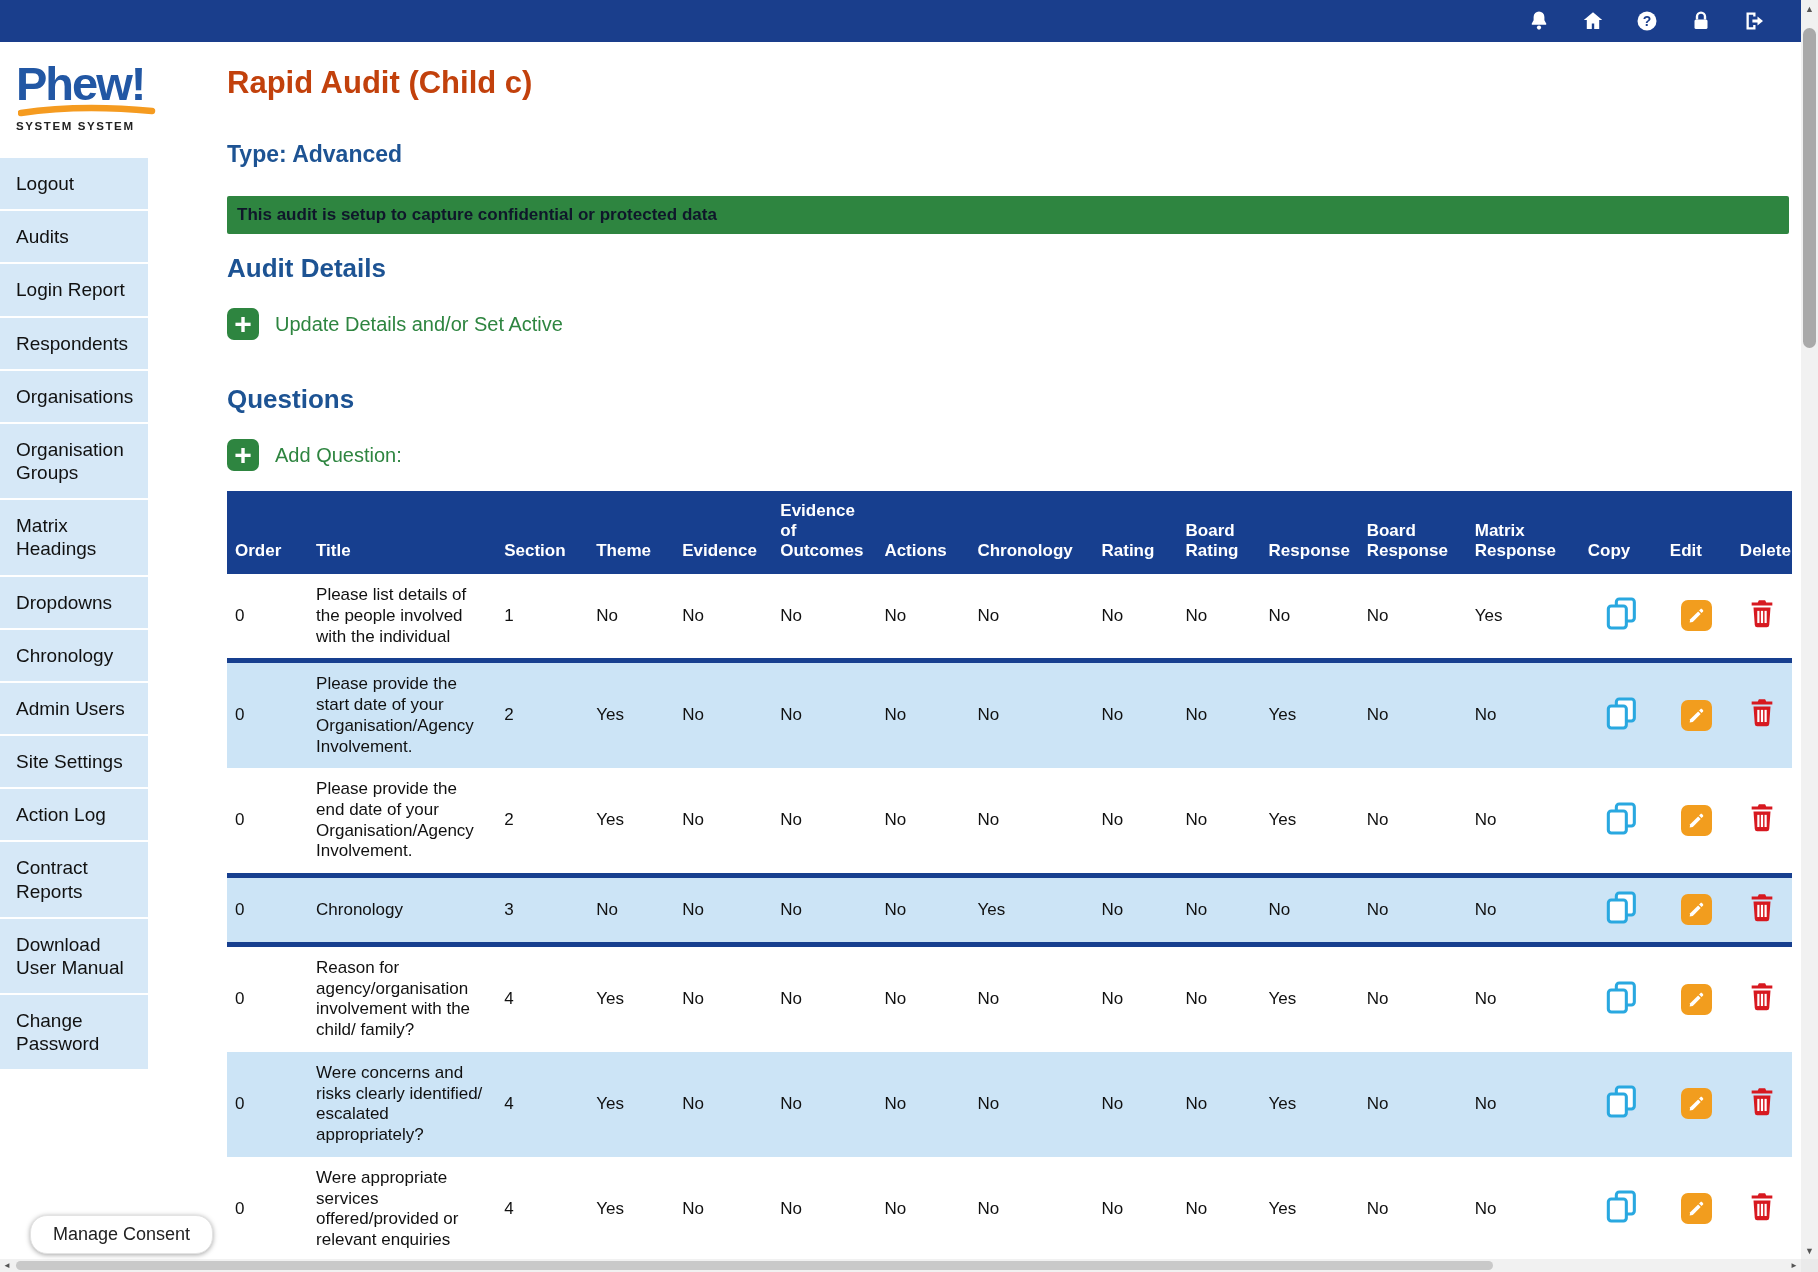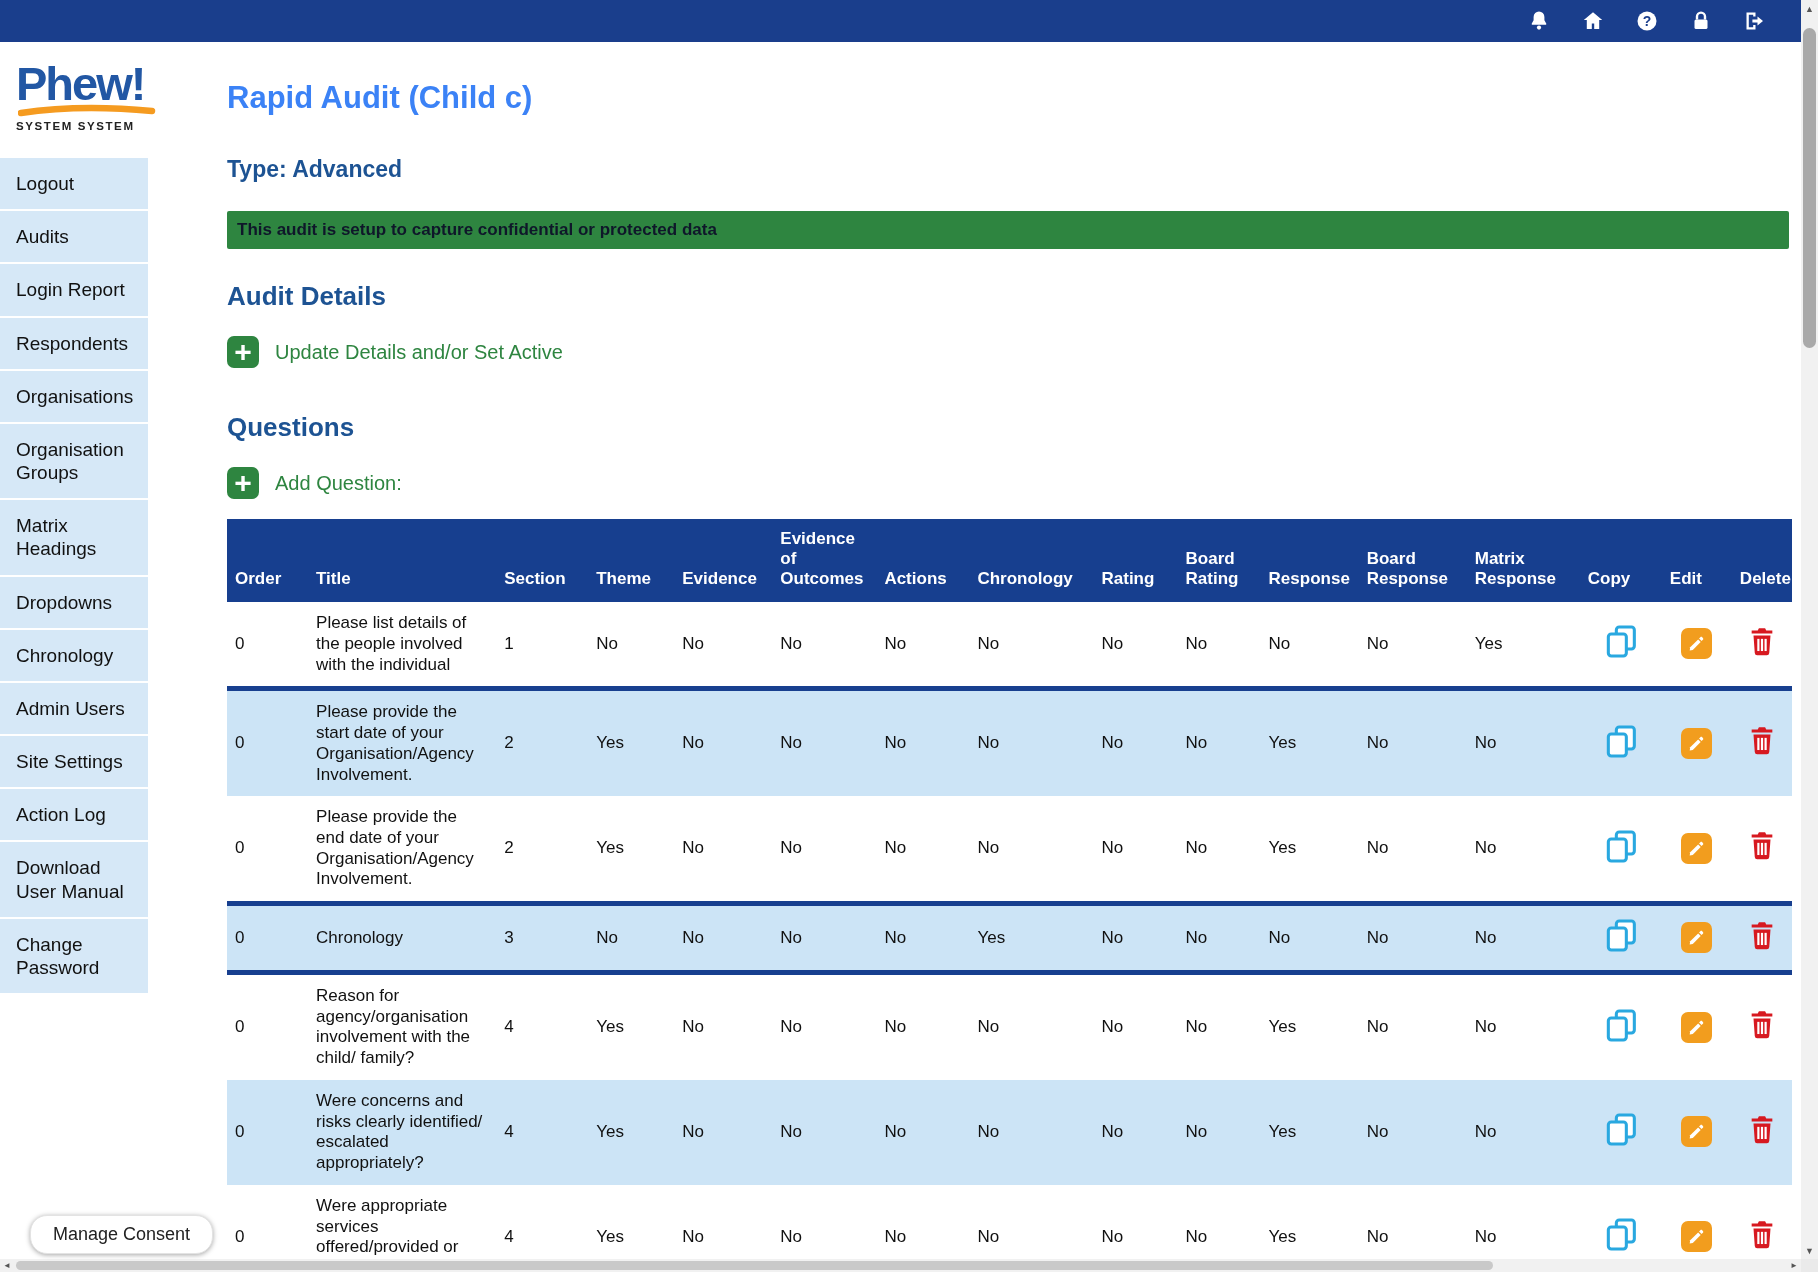--- a/index.html
+++ b/index.html
@@ -31,25 +31,25 @@
   .logo-text { font-size:47px; font-weight:bold; color:#2257a4; letter-spacing:-2px; line-height:1.0; }
   .logo-swoosh { margin:-4px 0 0 2px; display:block; }
   .logo-sub { font-size:11.5px; font-weight:bold; letter-spacing:1.6px; color:#222; margin-top:3px; }
   .side-menu { margin-top:14px; border-top:2px solid #fff; }
   .side-item { background:#d6e8f7; padding:14px 16px; font-size:19px; color:#111; line-height:1.22;
                border-bottom:2px solid #fff; cursor:pointer; }
 
   
   .main { position:absolute; top:42px; left:182px; right:17px; bottom:13px; overflow:hidden;
           padding:22px 12px 0 45px; background:#fff; }
-  .page-title { font-size:31px; font-weight:bold; color:#3b82f6; margin-top:16px; }
+  .page-title { font-size:31px; font-weight:bold; color:#c2410c; margin-top:1px; }
   .type-label { font-size:23px; font-weight:bold; color:#1d5393; margin-top:40px; }
   .banner { margin-top:28px; background:#2e8540; color:#0f172a; font-weight:bold; font-size:17px;
             padding:9px 10px; border-radius:2px; }
-  .section-heading { font-size:26px; font-weight:bold; color:#1d5393; margin-top:32px; }
+  .section-heading { font-size:26px; font-weight:bold; color:#1d5393; margin-top:19px; }
   .action-row { margin-top:24px; display:flex; align-items:center; gap:16px; cursor:pointer; }
   .plus-btn { width:32px; height:32px; background:#2e8540; border-radius:7px; color:#fff; font-size:30px;
               font-weight:bold; display:flex; align-items:center; justify-content:center; line-height:1; flex:0 0 auto; }
   .green-link { color:#2e8540; font-size:20px; }
   .q-heading { margin-top:44px; }
   .add-row { margin-top:24px; }
 
   
   table.q-table { margin-top:20px; border-collapse:collapse; table-layout:fixed; width:1565px; font-size:17px; }
   table.q-table th { background:#173f8f; color:#fff; font-weight:bold; text-align:left; vertical-align:bottom;
@@ -118,20 +118,21 @@
       <div class="side-item">Login Report</div>
       <div class="side-item">Respondents</div>
       <div class="side-item">Organisations</div>
       <div class="side-item">Organisation Groups</div>
       <div class="side-item">Matrix Headings</div>
       <div class="side-item">Dropdowns</div>
       <div class="side-item">Chronology</div>
       <div class="side-item">Admin Users</div>
       <div class="side-item">Site Settings</div>
       <div class="side-item">Action Log</div>
+      <div class="side-item">Contract Reports</div>
       <div class="side-item">Download User Manual</div>
       <div class="side-item">Change Password</div>
     </div>
 </div>
 
 <div class="main">
   <div class="page-title">Rapid Audit (Child c)</div>
   <div class="type-label">Type: Advanced</div>
   <div class="banner">This audit is setup to capture confidential or protected data</div>
 

